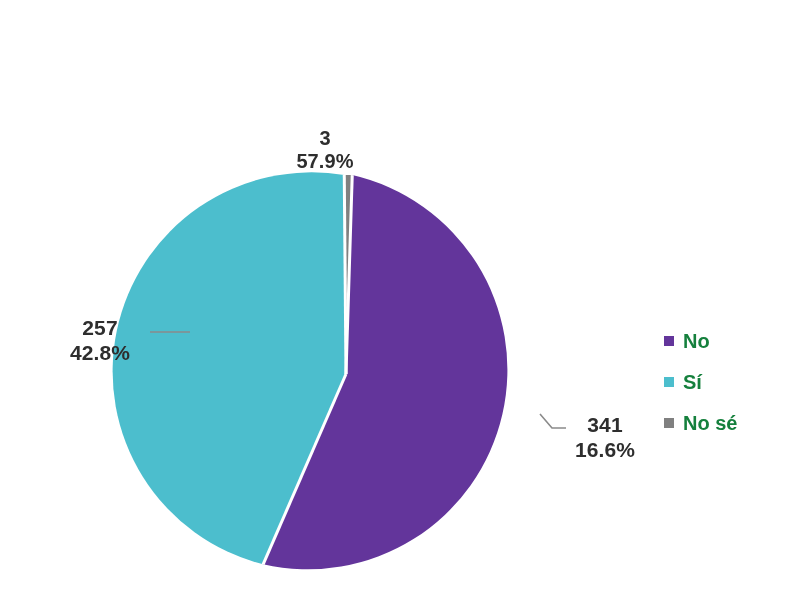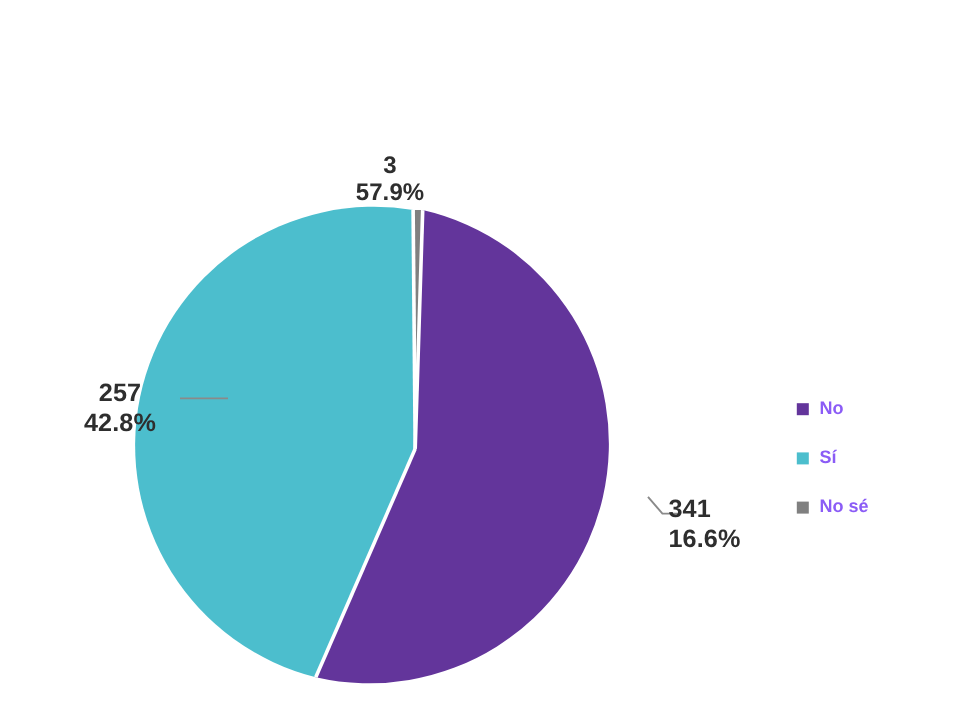--- a/index.html
+++ b/index.html
@@ -63,21 +63,21 @@
     width: 84px;
     text-align: center;
     font-size: 21px;
   }
 
   
   #label-no {
     left: 557px;
     top: 413px;
     width: 96px;
-    text-align: left;
+    text-align: center;
     font-size: 21px;
   }
 
   
   #legend {
     position: absolute;
     left: 664px;
     top: 327px;
     width: 126px;
   }
@@ -90,23 +90,23 @@
   }
 
   .legend-swatch {
     width: 10px;
     height: 10px;
     flex: 0 0 10px;
     margin-right: 9px;
   }
 
   .legend-label {
-    font-size: 15px;
+    font-size: 20px;
     font-weight: bold;
-    color: #8b5cf6;
+    color: #15803d;
     line-height: 1;
   }
 </style>
 </head>
 <body style="background: rgb(255, 255, 255);">
 
 <div id="chart-root">
 
   <svg class="pie-svg" viewBox="0 0 800 600">
 

